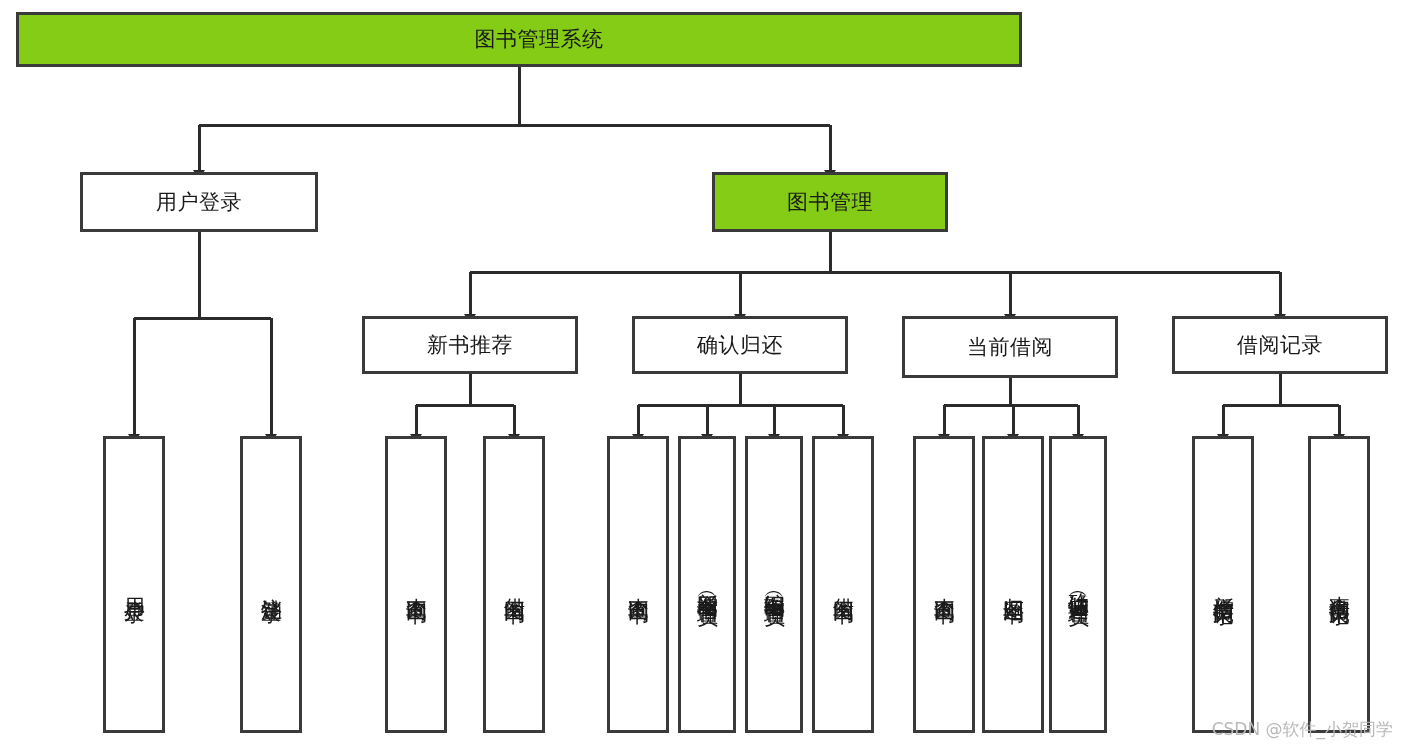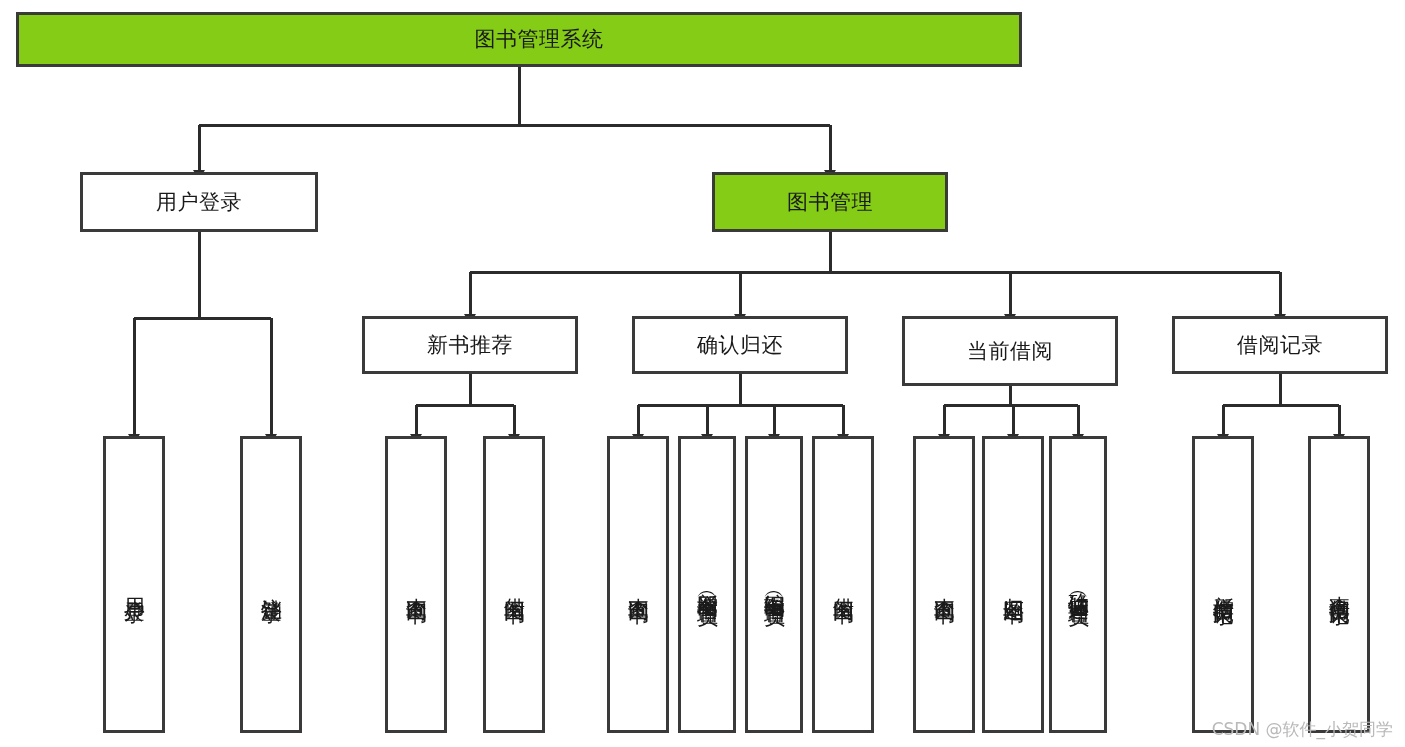--- a/index.html
+++ b/index.html
@@ -132,21 +132,21 @@
       </div>
       <div class="node-box level-1" id="node-book-manage" style="left: 712px; top: 172px; width: 236px; height: 60px; border-color: rgb(58, 58, 58); background: #84cc16;">
         <span class="node-label horizontal" style="color: rgb(26, 26, 26);">图书管理</span>
       </div>
       <div class="node-box level-2" id="node-new-book-rec" style="left: 362px; top: 316px; width: 216px; height: 58px; border-color: rgb(58, 58, 58); background: rgb(255, 255, 255);">
         <span class="node-label horizontal" style="color: rgb(26, 26, 26);">新书推荐</span>
       </div>
       <div class="node-box level-2" id="node-book-borrow" style="left: 632px; top: 316px; width: 216px; height: 58px; border-color: rgb(58, 58, 58); background: rgb(255, 255, 255);">
         <span class="node-label horizontal" style="color: rgb(26, 26, 26);">确认归还</span>
       </div>
-      <div class="node-box level-2" id="node-current-borrow" style="left: 902px; top: 316px; width: 216px; height: 70px; border-color: rgb(58, 58, 58); background: rgb(255, 255, 255);">
+      <div class="node-box level-2" id="node-current-borrow" style="left: 902px; top: 316px; width: 216px; height: 62px; border-color: rgb(58, 58, 58); background: rgb(255, 255, 255);">
         <span class="node-label horizontal" style="color: rgb(26, 26, 26);">当前借阅</span>
       </div>
       <div class="node-box level-2" id="node-borrow-record" style="left: 1172px; top: 316px; width: 216px; height: 58px; border-color: rgb(58, 58, 58); background: rgb(255, 255, 255); justify-content: center;">
         <span class="node-label horizontal" style="color: rgb(26, 26, 26);">借阅记录</span>
       </div>
       <div class="node-box level-3" id="node-leaf-user-login" style="left: 103px; top: 436px; width: 62px; height: 297px; border-color: rgb(58, 58, 58); background: rgb(255, 255, 255);">
         <span class="node-label vertical" style="color: rgb(26, 26, 26);">用户登录</span>
       </div>
       <div class="node-box level-3" id="node-leaf-logout" style="left: 240px; top: 436px; width: 62px; height: 297px; border-color: rgb(58, 58, 58); background: rgb(255, 255, 255);">
         <span class="node-label vertical" style="color: rgb(26, 26, 26);">注销登录</span>

